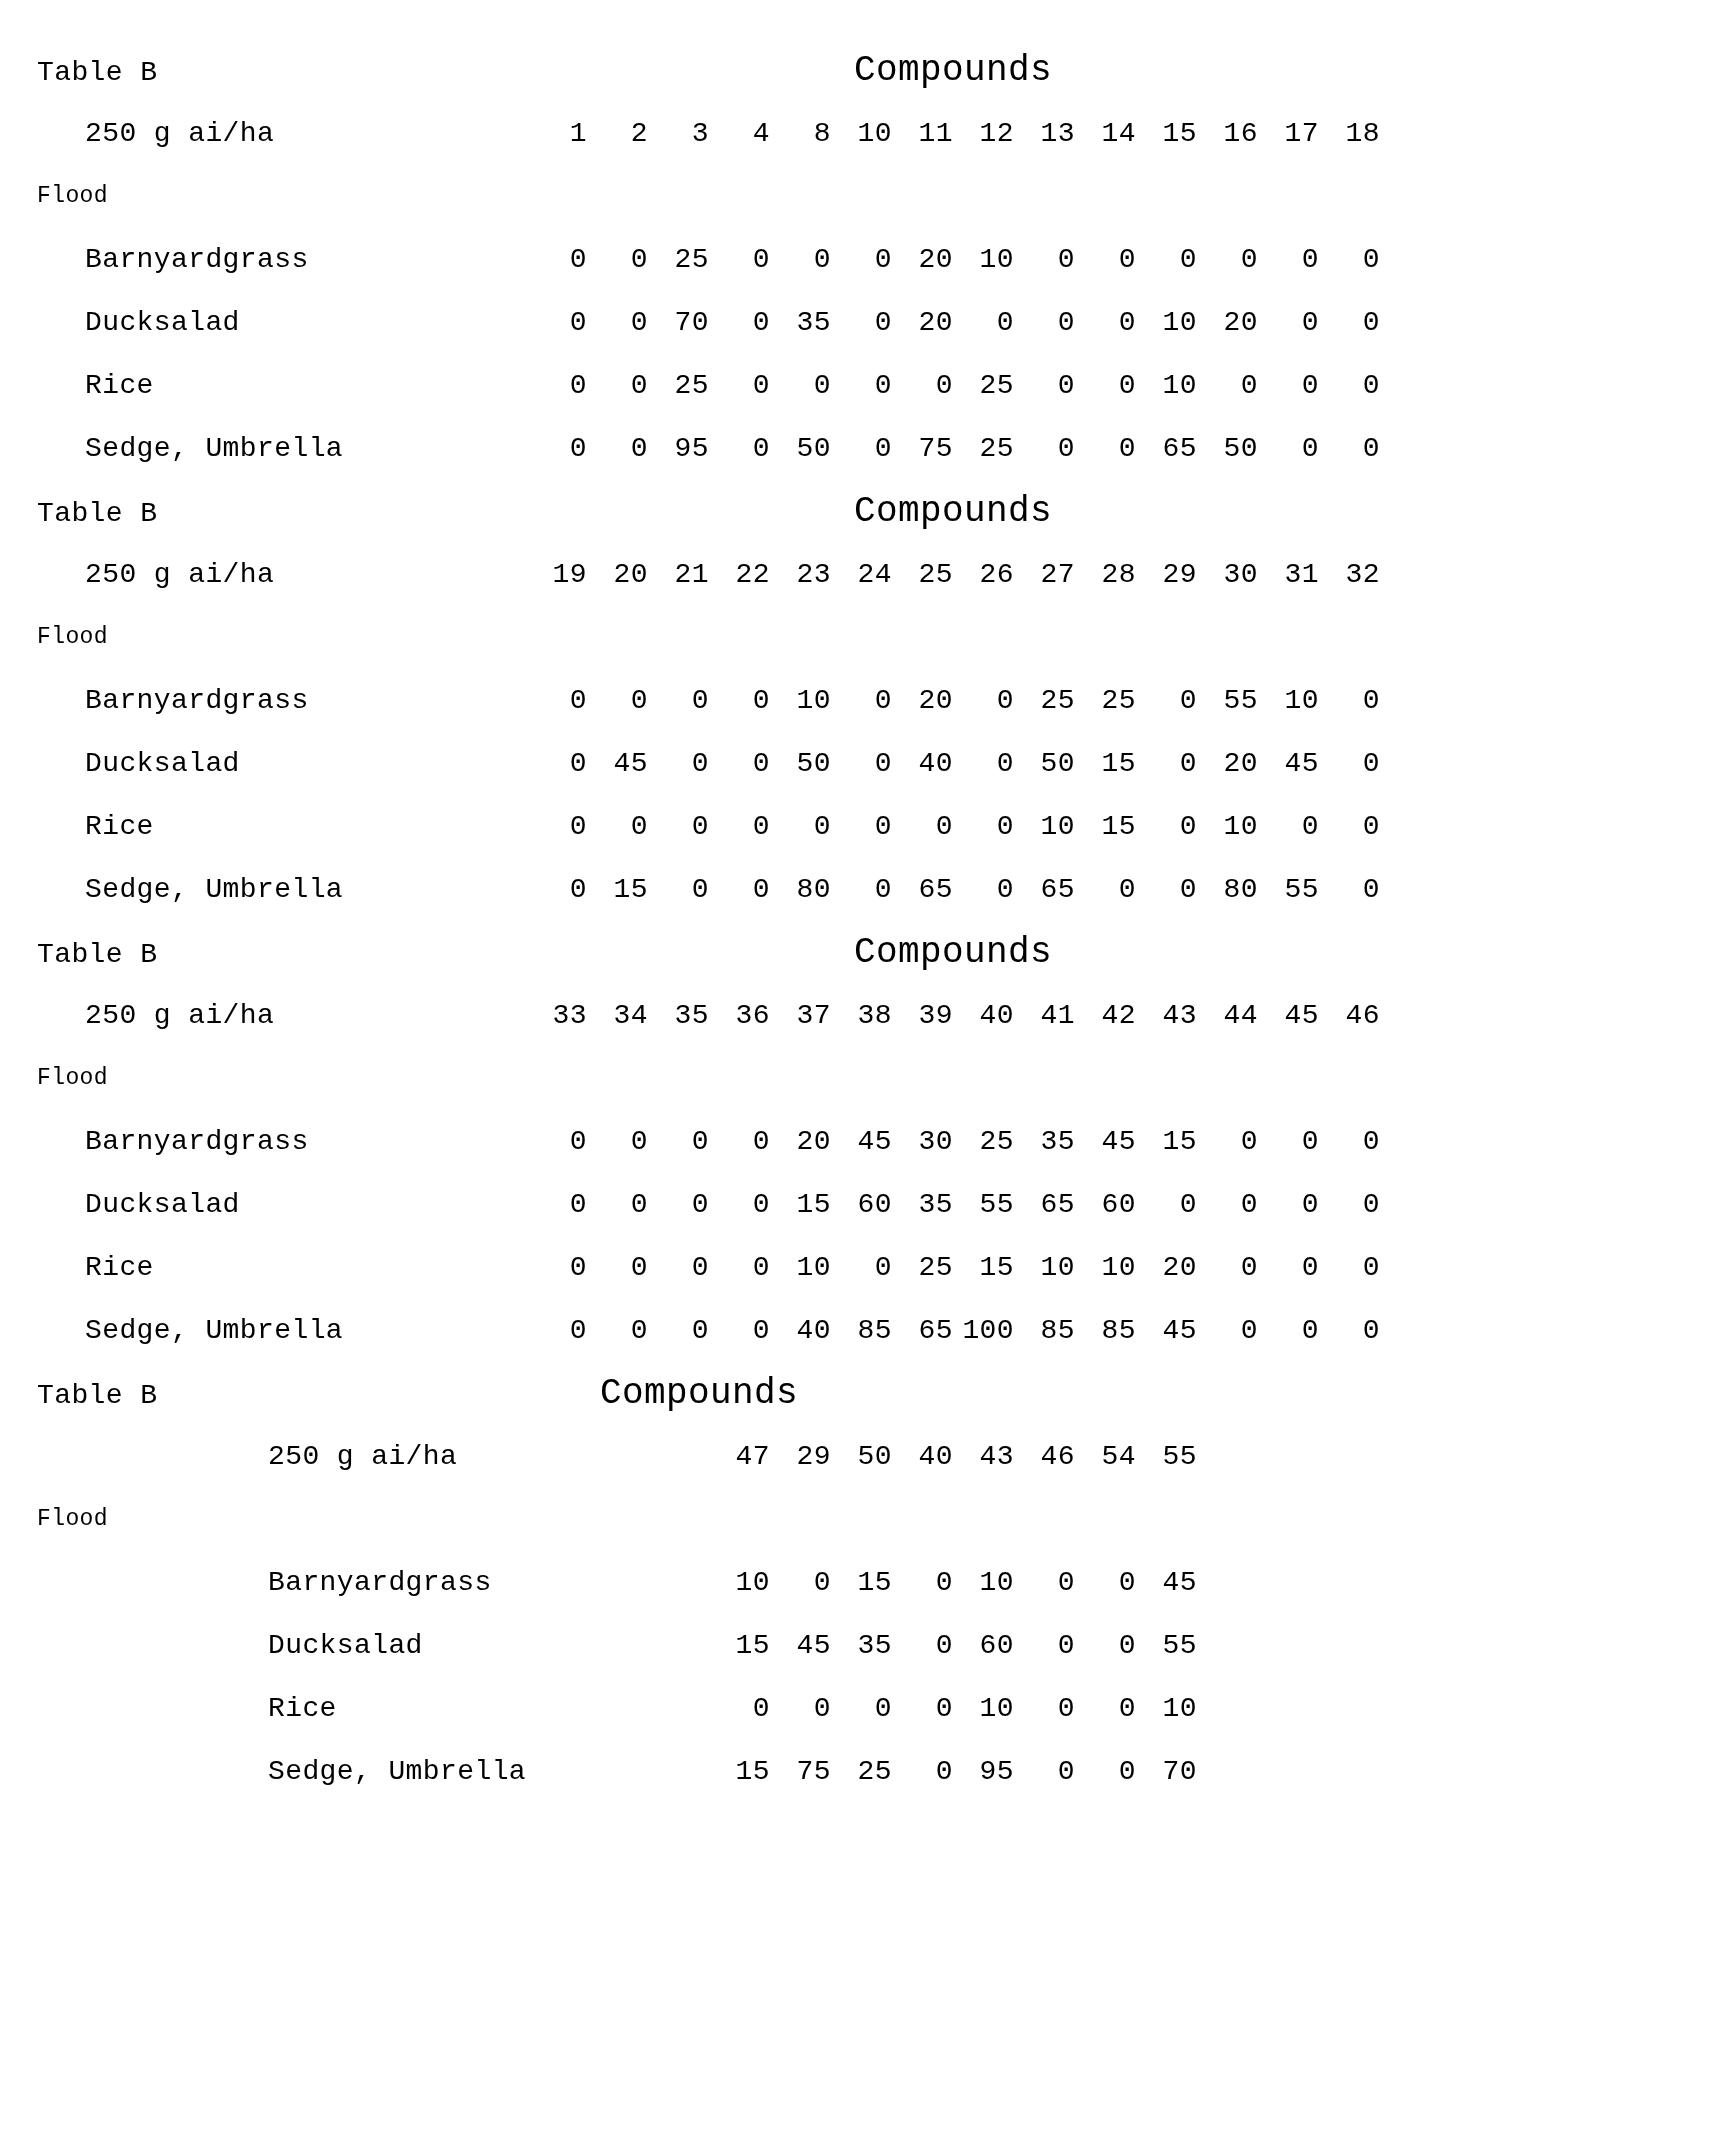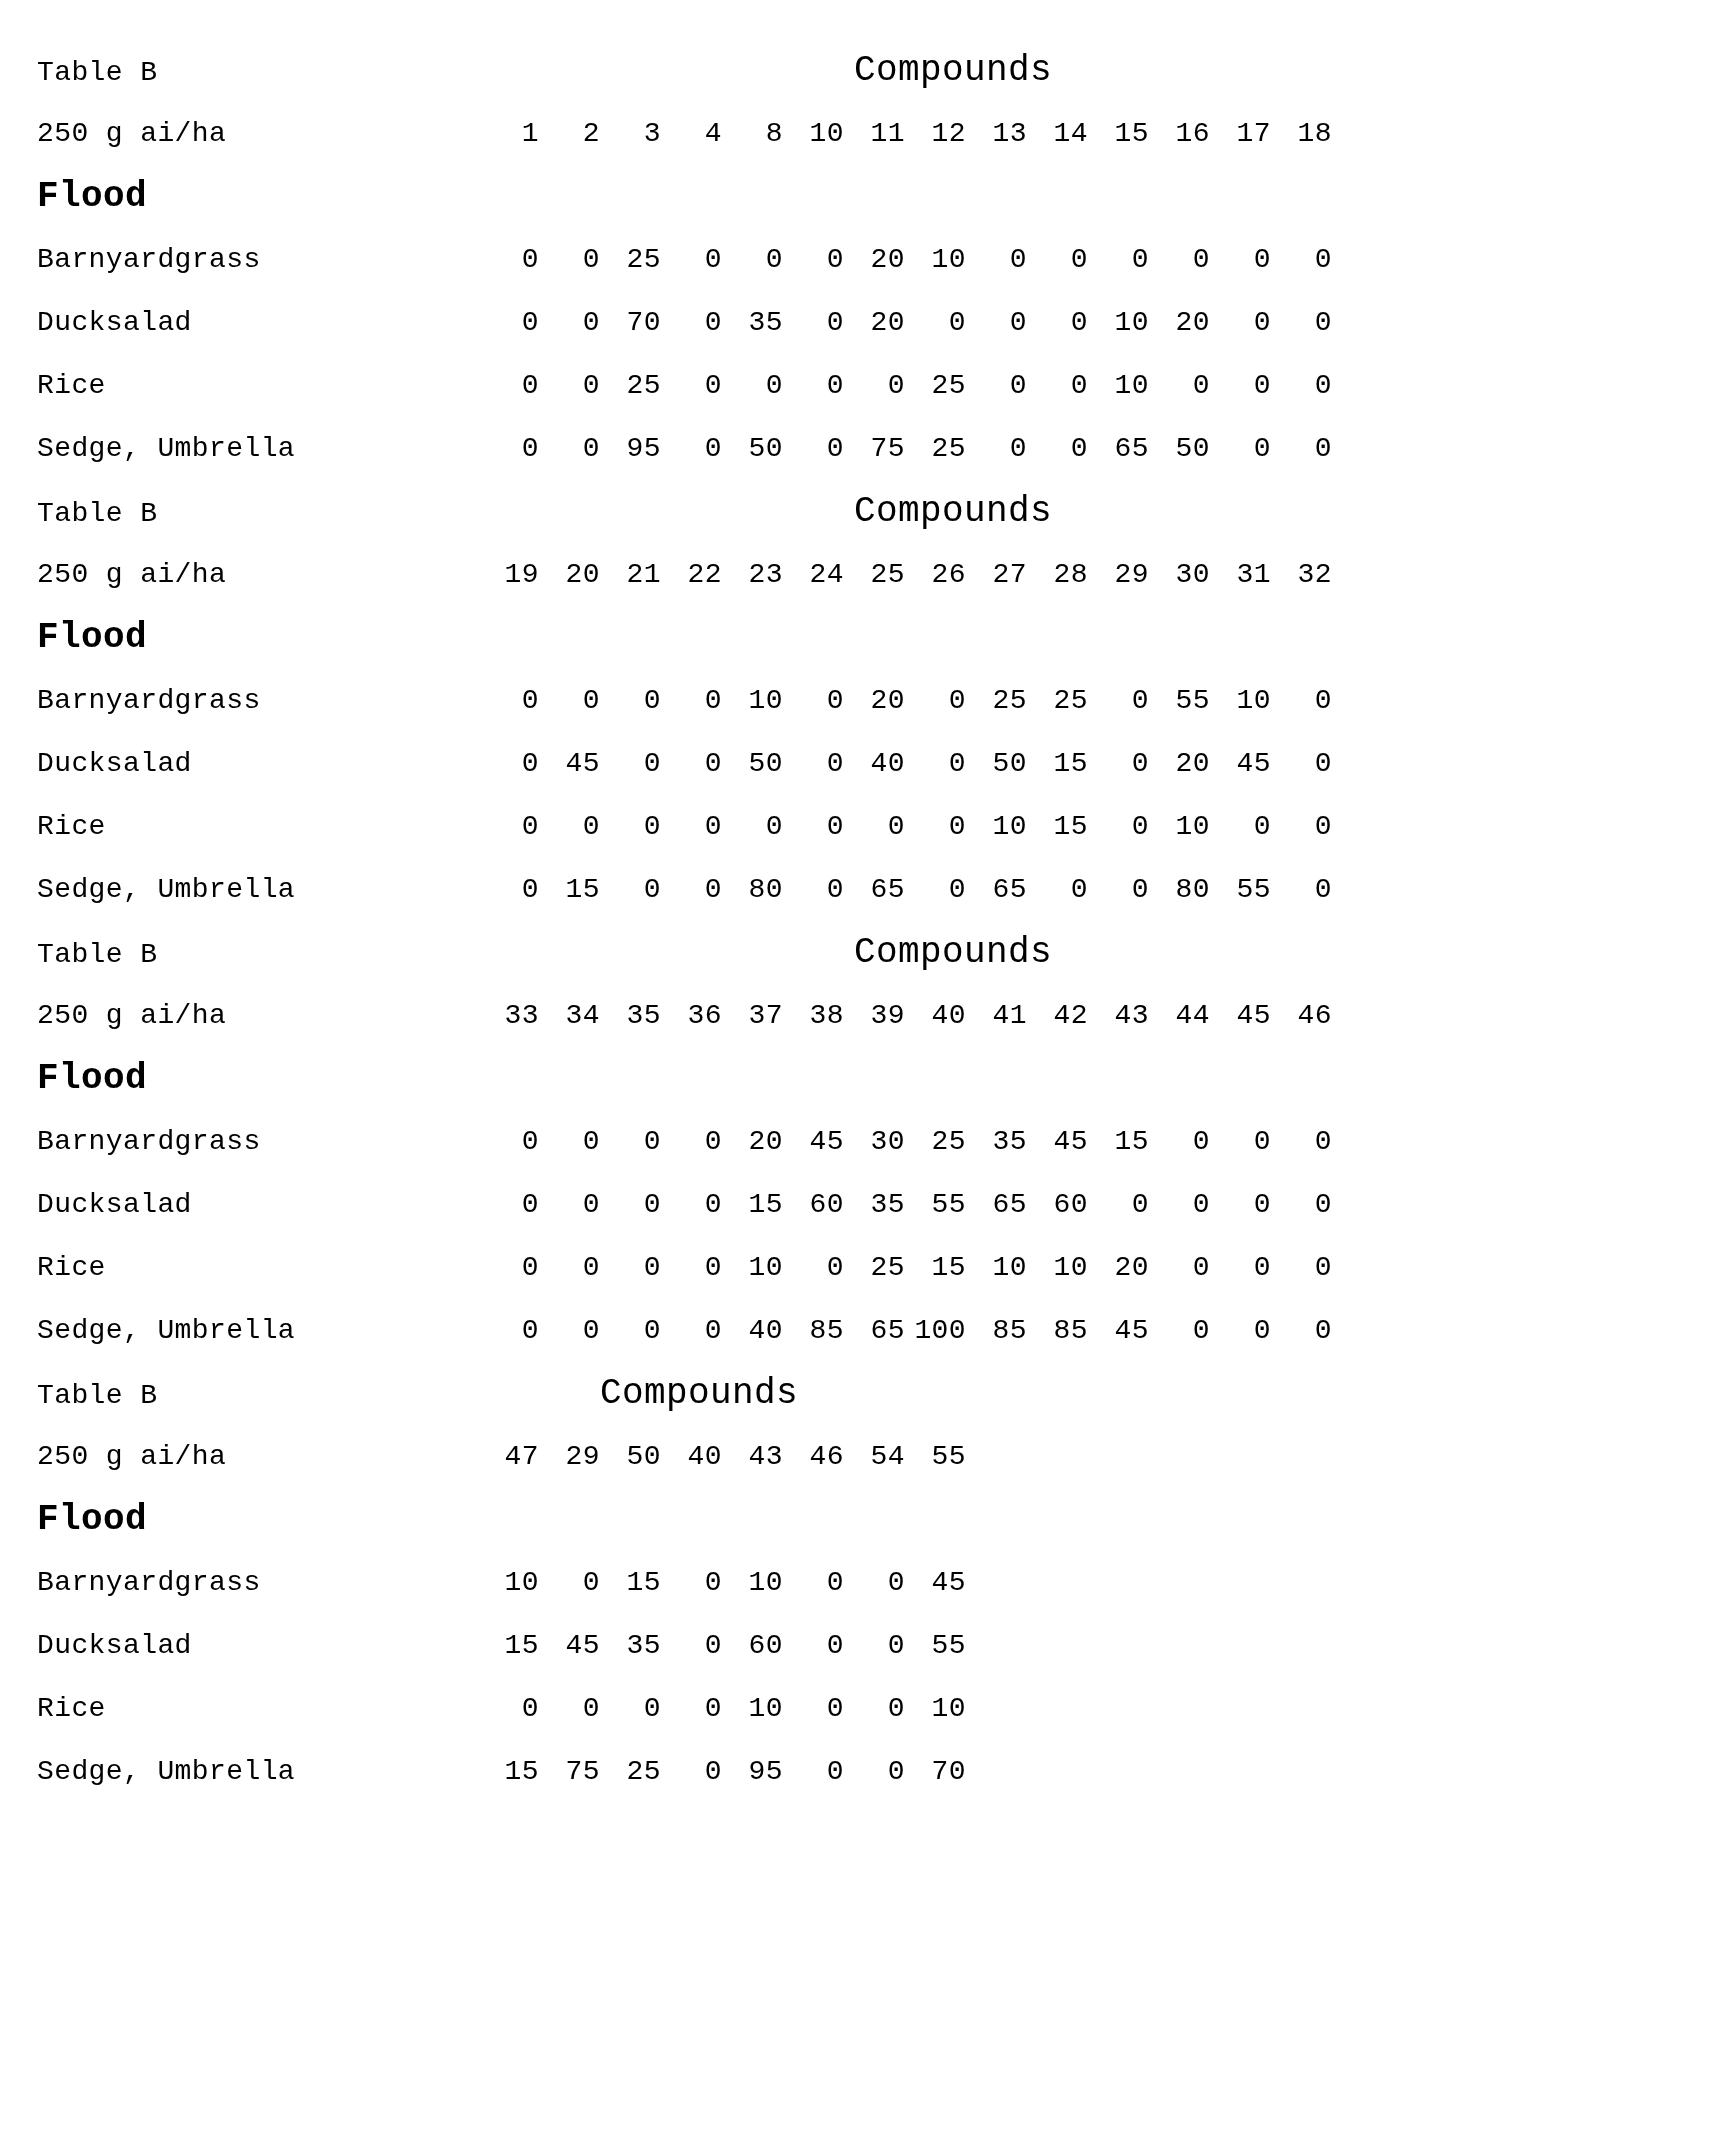--- a/index.html
+++ b/index.html
@@ -23,20 +23,21 @@
   }
   .table-block {
     margin-bottom: 0;
   }
   .row {
     display: flex;
     align-items: baseline;
     height: 63px;
     line-height: 63px;
     white-space: pre;
+    justify-content: center;
   }
   .label-cell {
     width: 441px;
     flex: 0 0 441px;
     font-size: 28px;
     letter-spacing: 0.4px;
     white-space: pre;
   }
   .cols {
     display: flex;
@@ -69,24 +70,23 @@
   }
   .compounds-wide {
     margin-left: 376px;
   }
   .compounds-narrow {
     margin-left: 122px;
   }
   .flood-row {
     height: 63px;
     line-height: 63px;
-    font-size: 36px;
+    font-size: 23px;
     letter-spacing: 0.4px;
     white-space: pre;
-    font-weight: bold;
   }
 </style>
 </head>
 <body>
 
 <div class="page">
   <div id="blocks-container">
       <div class="table-block">
         <div class="title-row"><span class="title-text">Table B</span><span class="compounds-text compounds-wide">Compounds</span></div>
         <div class="row"><span class="label-cell">250 g ai/ha</span><span class="cols"><span class="cell">1</span><span class="cell">2</span><span class="cell">3</span><span class="cell">4</span><span class="cell">8</span><span class="cell">10</span><span class="cell">11</span><span class="cell">12</span><span class="cell">13</span><span class="cell">14</span><span class="cell">15</span><span class="cell">16</span><span class="cell">17</span><span class="cell">18</span></span></div>

